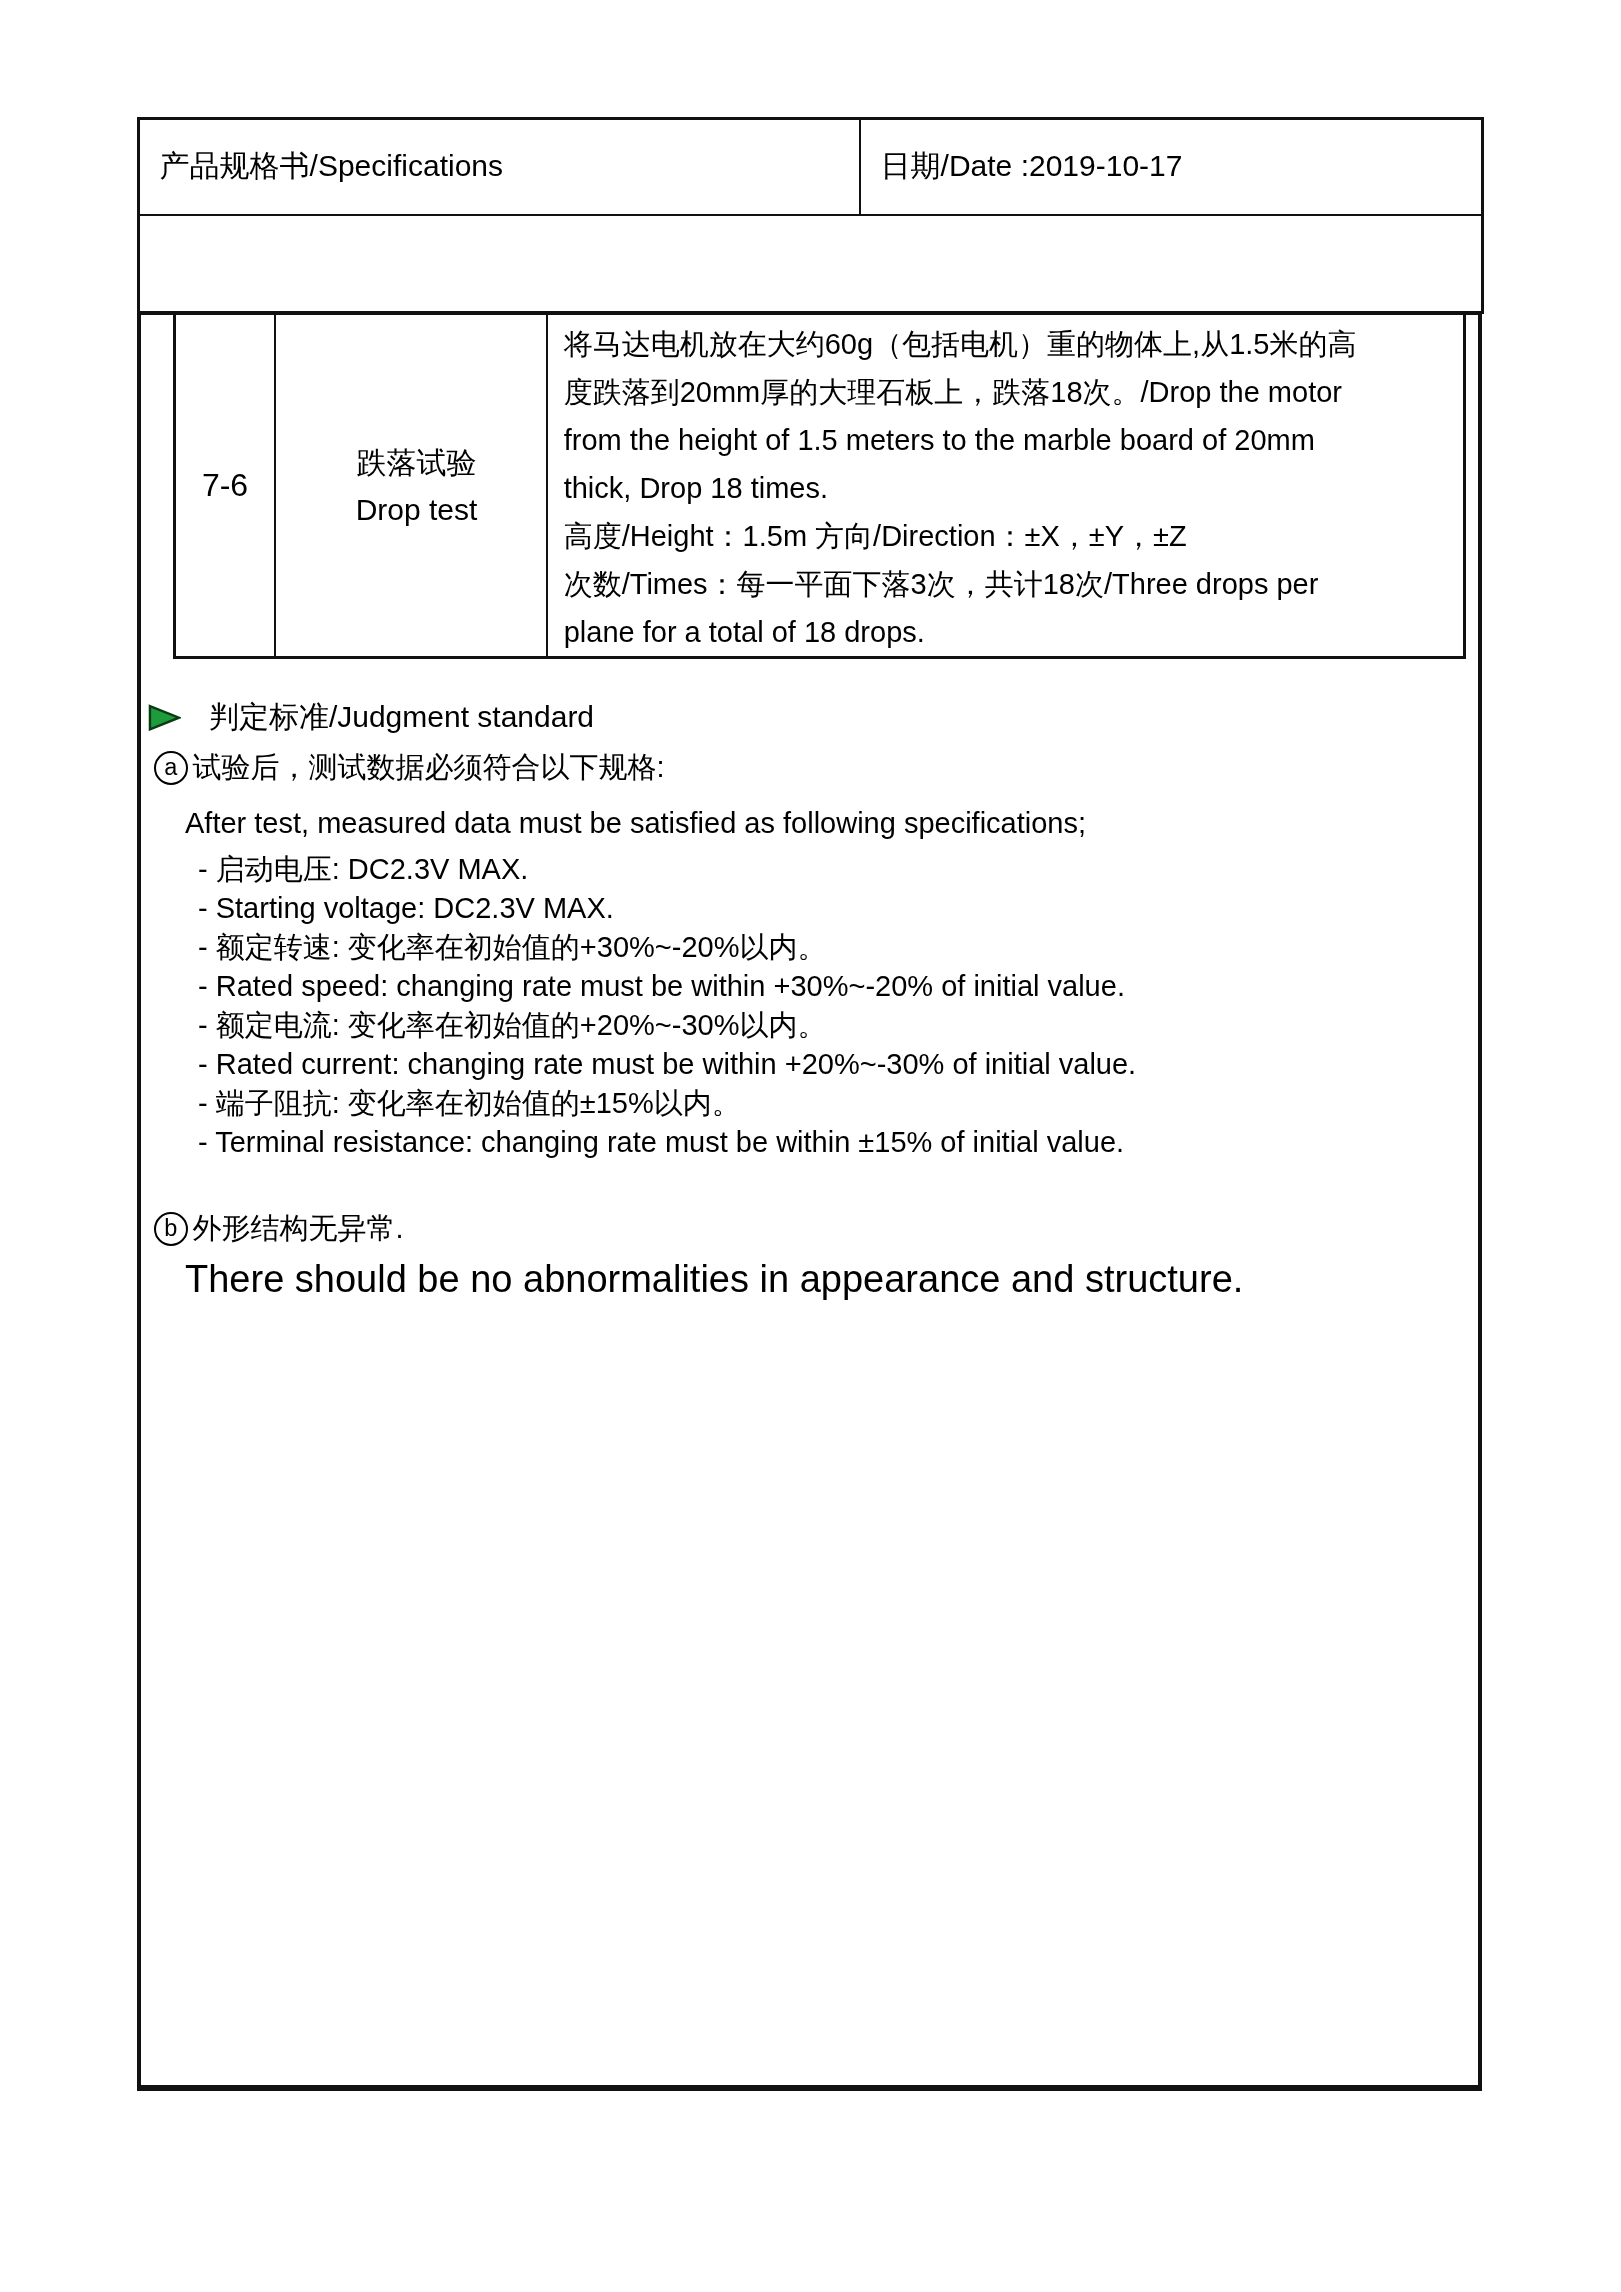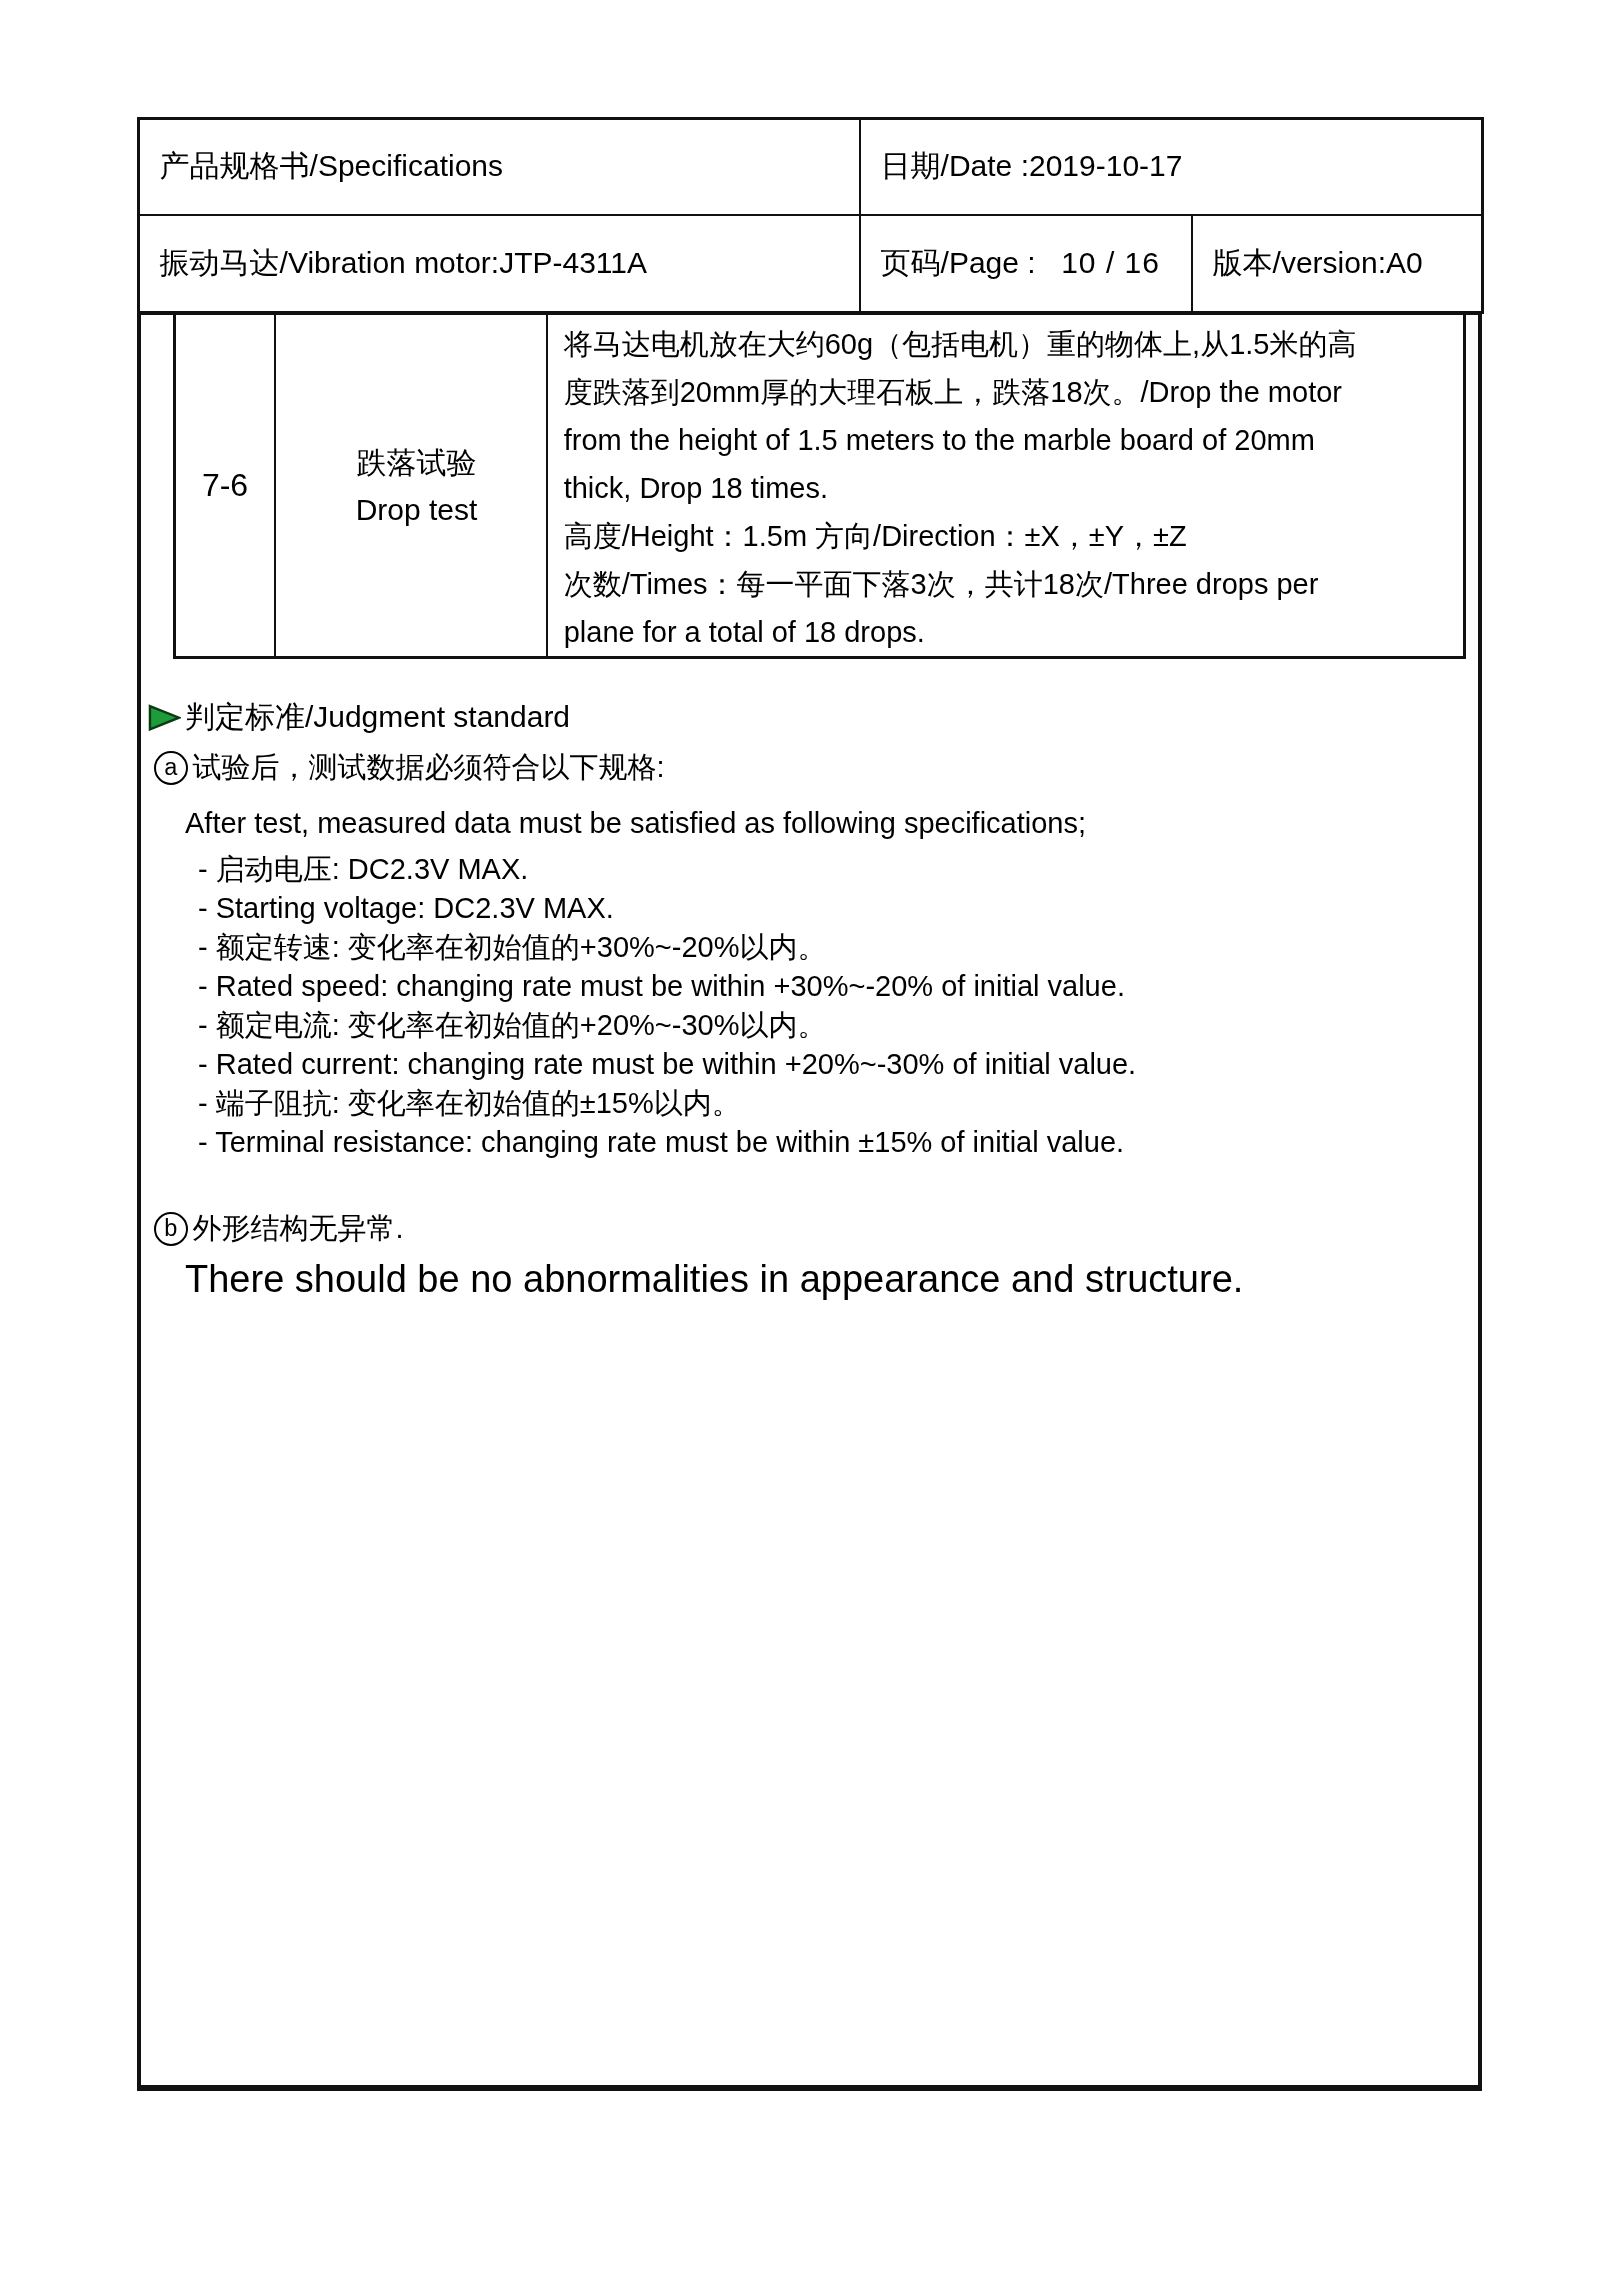--- a/index.html
+++ b/index.html
@@ -57,21 +57,21 @@
   .dt-desc {
     border-left:2.9px solid #111;
     padding:4.9px 13.7px 0 15.7px;
     font-size:29px; line-height:48px;
   }
   .dt-desc-line { white-space:nowrap; }
 
   
   .judgment-title-row {
     position:absolute; left:6.9px; top:382px;
-    display:flex; align-items:center; gap:4px;
+    display:flex; align-items:center; gap:28px;
     font-size:30px;
   }
   .marker-icon { display:block; }
 
   .circled {
     display:inline-flex; align-items:center; justify-content:center;
     width:34px; height:34px;
     border:2px solid #000; border-radius:50%;
     font-size:23.5px; line-height:1;
     margin-right:4.9px; flex:none;
@@ -99,28 +99,20 @@
     font-size:38px; white-space:nowrap;
   }
 </style>
 </head>
 <body>
 
 <div class="header-table">
   <div class="h-row h-row-1">
     <div class="h-cell">产品规格书/Specifications</div>
     <div class="h-cell h-div-l3">日期/Date :2019-10-17</div>
-  </div>
-  <div class="h-row h-row-2">
-    <div class="h-cell">振动马达/Vibration motor:JTP-4311A</div>
-    <div class="h-cell h-div-l3">
-      <span>页码/Page :</span>
-      <span class="h-page-val">10 / 16</span>
-    </div>
-    <div class="h-cell h-div-l2">版本/version:A0</div>
   </div>
 </div>
 
 <div class="content-frame">
 
   <div class="drop-table">
     <div class="dt-cell dt-itemno">7-6</div>
     <div class="dt-cell dt-name">
       <div>跌落试验</div>
       <div>Drop test</div>

